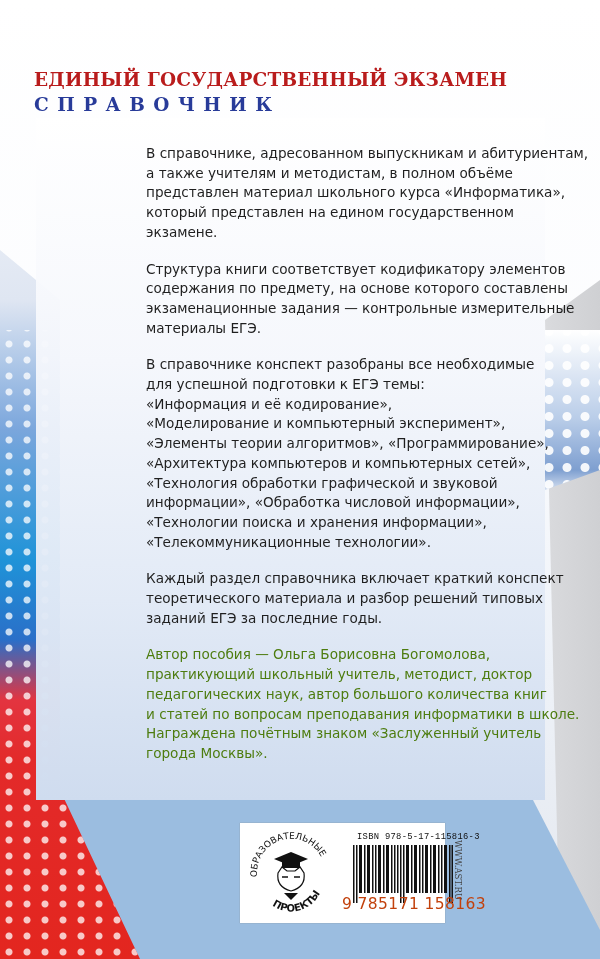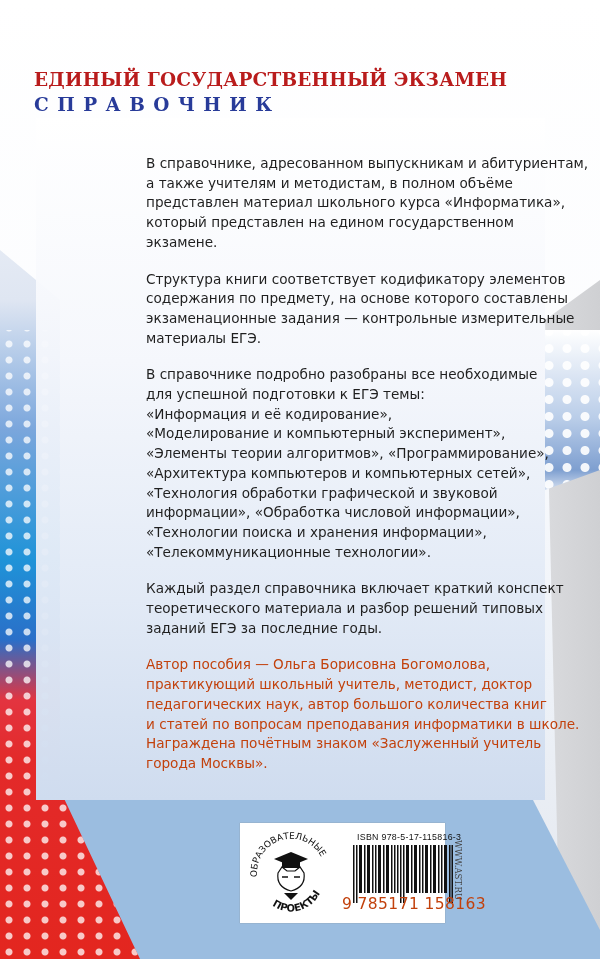--- a/index.html
+++ b/index.html
@@ -22,27 +22,27 @@
     clip-path:polygon(545px 330px,600px 330px,600px 470px,545px 490px); }
   .right-dots-overlay { position:absolute; left:0; top:0; width:600px; height:959px;
     background-image:radial-gradient(circle, rgba(255,255,255,0.9) 4px, rgba(255,255,255,0) 5px);
     background-size:18px 17px;
     clip-path:polygon(545px 330px,600px 330px,600px 470px,545px 490px); }
   .panel { position:absolute; left:36px; top:118px; width:509px; height:682px;
     background:linear-gradient(180deg,rgba(255,255,255,0.95) 0%,rgba(245,247,252,0.95) 35%,rgba(226,234,246,0.97) 70%,#cfdcef 100%); }
   .header { position:absolute; left:34px; top:70px; }
   .title-red { font-family:"DejaVu Serif", serif; font-weight:bold; color:#b91c1c; font-size:18.5px; letter-spacing:0.2px; line-height:20px; white-space:nowrap; }
   .title-blue { font-family:"DejaVu Serif", serif; font-weight:bold; color:#283b99; font-size:18.5px; letter-spacing:8.5px; line-height:26px; white-space:nowrap; margin-top:2px; }
-  .body-text { position:absolute; left:146px; top:144px; width:400px; font-family:"DejaVu Sans", sans-serif; font-size:13.6px; line-height:19.7px; color:#1f1f1f;margin-top:10px; }
+  .body-text { position:absolute; left:146px; top:144px; width:400px; font-family:"DejaVu Sans", sans-serif; font-size:13.6px; line-height:19.7px; color:#1f1f1f; }
   .body-text p { margin:0 0 17px 0; white-space:nowrap; }
   .body-text p span { display:block; }
-  .author { color:#c2410c; }
+  .author { color:#4d7c0f; }
   .barcode-box { position:absolute; left:240px; top:823px; width:205px; height:100px; background:#ffffff; box-shadow:0 0 1px #888; }
   .logo { position:absolute; left:4px; top:4px; width:92px; height:92px; }
-  .isbn { position:absolute; left:117px; top:9px; font-family:Liberation Sans, sans-serif; font-size:8.8px; color:#111; white-space:nowrap; letter-spacing:0.3px; }
+  .isbn { position:absolute; left:117px; top:9px; font-family:Liberation Mono, monospace; font-size:8.8px; color:#111; white-space:nowrap; letter-spacing:0.3px; }
   .bars { position:absolute; left:113px; top:22px; width:100px; height:58px; }
   .barnum { position:absolute; left:102px; top:72px; font-family:"DejaVu Sans", sans-serif; font-size:15.5px; color:#c2410c; white-space:nowrap; letter-spacing:0.4px; background:transparent; }
   .site { position:absolute; left:188px; top:42px; transform:rotate(90deg); transform-origin:center; font-family:"DejaVu Serif", serif; font-size:8.5px; color:#444; white-space:nowrap; width:60px; text-align:center; }
 </style>
 </head>
 <body>
 
 <div class="bg-base"></div>
 <div class="right-wedge"></div>
 <div class="blue-lower"></div>
@@ -65,21 +65,21 @@
     <span>который представлен на едином государственном</span>
     <span>экзамене.</span>
   </p>
   <p>
     <span>Структура книги соответствует кодификатору элементов</span>
     <span>содержания по предмету, на основе которого составлены</span>
     <span>экзаменационные задания — контрольные измерительные</span>
     <span>материалы ЕГЭ.</span>
   </p>
   <p>
-    <span>В справочнике подробно разобраны все необходимые</span>
+    <span>В справочнике конспект разобраны все необходимые</span>
     <span>для успешной подготовки к ЕГЭ темы:</span>
     <span>«Информация и её кодирование»,</span>
     <span>«Моделирование и компьютерный эксперимент»,</span>
     <span>«Элементы теории алгоритмов», «Программирование»,</span>
     <span>«Архитектура компьютеров и компьютерных сетей»,</span>
     <span>«Технология обработки графической и звуковой</span>
     <span>информации», «Обработка числовой информации»,</span>
     <span>«Технологии поиска и хранения информации»,</span>
     <span>«Телекоммуникационные технологии».</span>
   </p>

